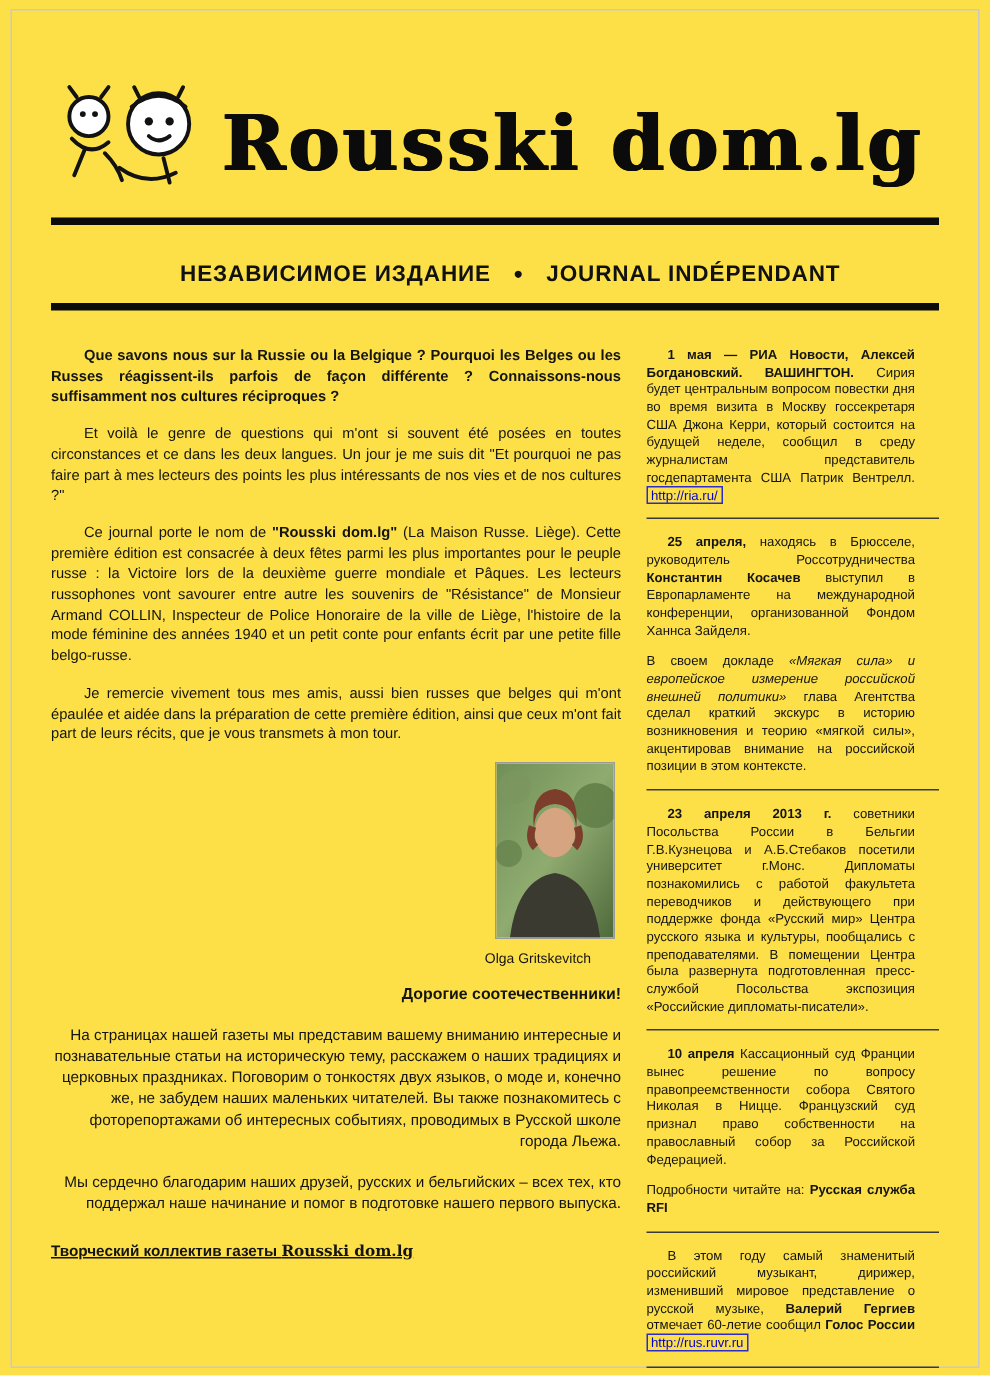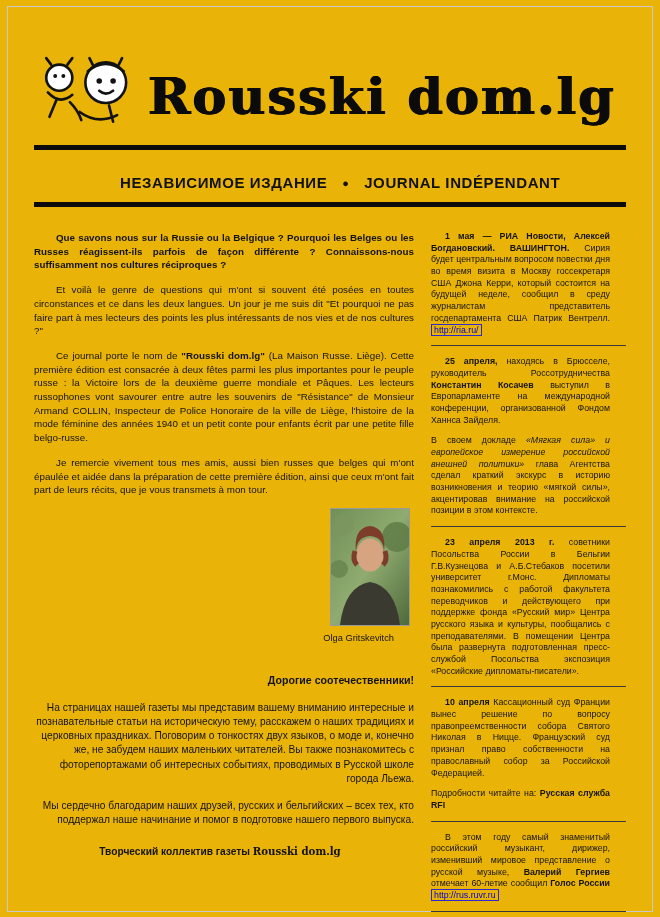--- a/index.html
+++ b/index.html
@@ -1,18 +1,18 @@
 <!DOCTYPE html>
 <html><head>
 <meta charset="utf-8">
 <style>
   html,body { margin:0; padding:0; background:#ffffff; }
   .page {
     position:relative; width:660px; height:917px; overflow:hidden;
-    background:#eab308; color:#141414;
+    background:#fde047; color:#141414;
     font-family:"Liberation Sans", sans-serif;
   }
   .scan-frame { position:absolute; top:6px; left:7px; right:7px; bottom:5px;
     border:1px solid #c9c9c9; pointer-events:none; }
   .content { position:relative; padding:50px 34px 0 34px; }
 
   
   .masthead { display:flex; align-items:center; gap:4px; margin-left:0; height:92px; }
   .mascot { flex:0 0 auto; }
   .paper-title {
@@ -34,33 +34,33 @@
   .col-right { width:195px; font-size:8.8px; line-height:1.33; text-align:justify; }
 
   .rt { margin:0; }
   .seg-b { font-weight:bold; }
   .seg-i { font-style:italic; }
   .seg-brand { font-family:"DejaVu Serif", serif; }
 
   .lp { margin:0 0 11px 0; text-indent:22px; }
   .gc { margin:0 0 13px 0; text-align:right; text-indent:0; font-size:10.2px; }
   .gh { font-size:10.6px; }
-  .sig { text-align:center; margin:16px 8px 0 0; font-size:10.2px; }
+  .sig { text-align:left; margin:16px 8px 0 0; font-size:10.2px;text-decoration:underline; }
 
   .np { margin:0 16px 9px 0; }
   .np.ind { text-indent:14px; }
   .news-divider { border-top:1px solid #3a3a3a; margin:3px 0 10px 0; }
 
   .linkbox {
     color:#0000cd; border:1px solid #2b2bd0; padding:0 2px;
     text-decoration:none; white-space:nowrap;
   }
 
   
-  .photo-wrap { text-align:right; margin:2px 4px 28px 0; }
+  .photo-wrap { text-align:right; margin:2px 4px 10px 0; }
   .editor-photo { display:inline-block; border:1px solid #9a9a9a; line-height:0; }
   .photo-caption-name { font-size:9.3px; text-align:right; padding-right:16px; margin-top:3px; text-indent:0; }
   .photo-caption-role { font-size:8.6px; font-style:italic; text-align:right; padding-right:14px; margin-top:1px; text-indent:0; }
 </style>
 </head>
 <body>
 
 <div class="page">
   <div class="scan-frame"></div>
   <div class="content">

